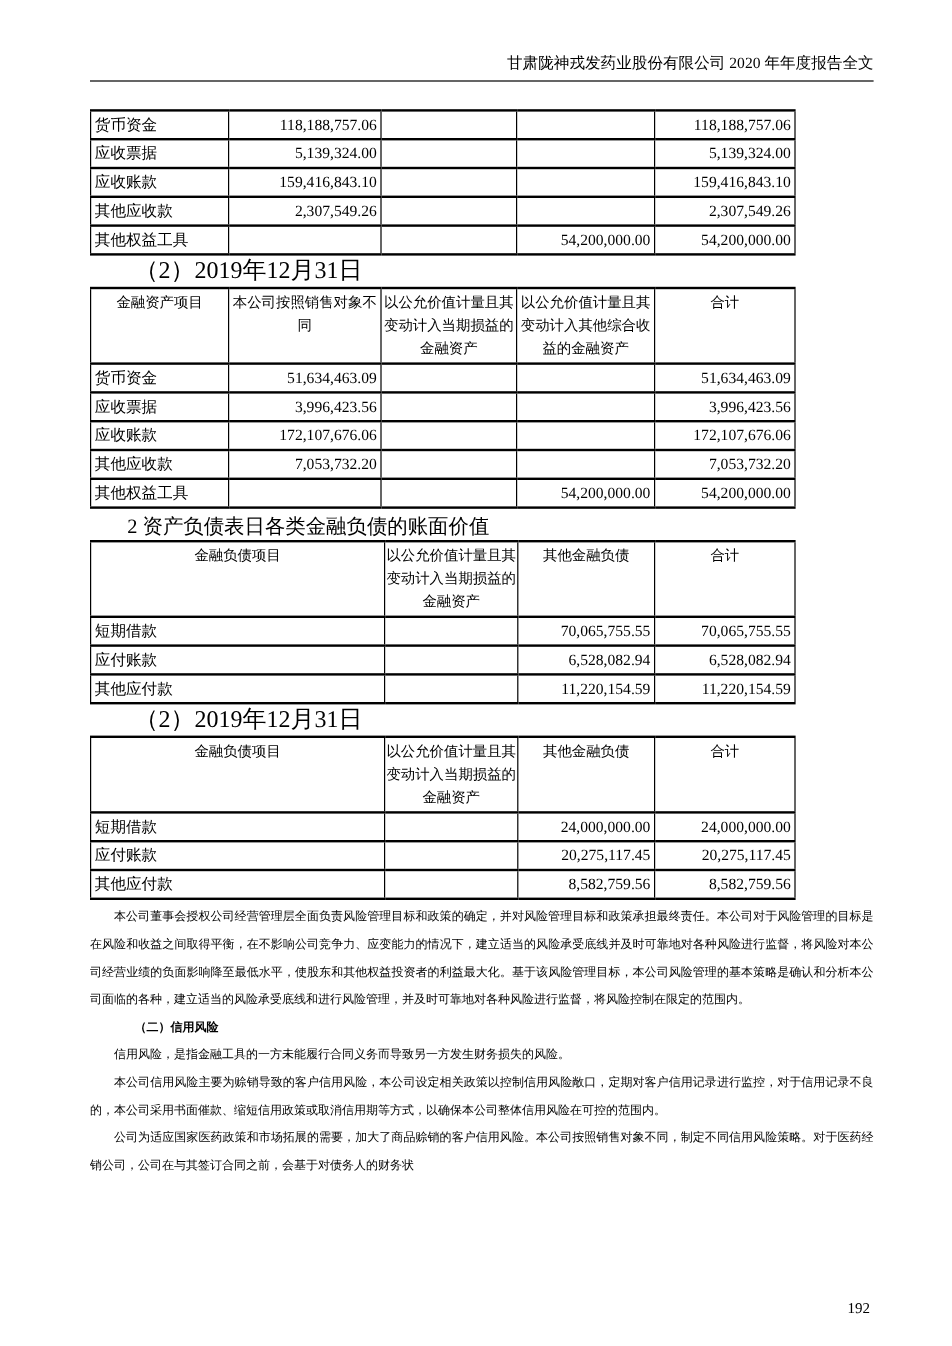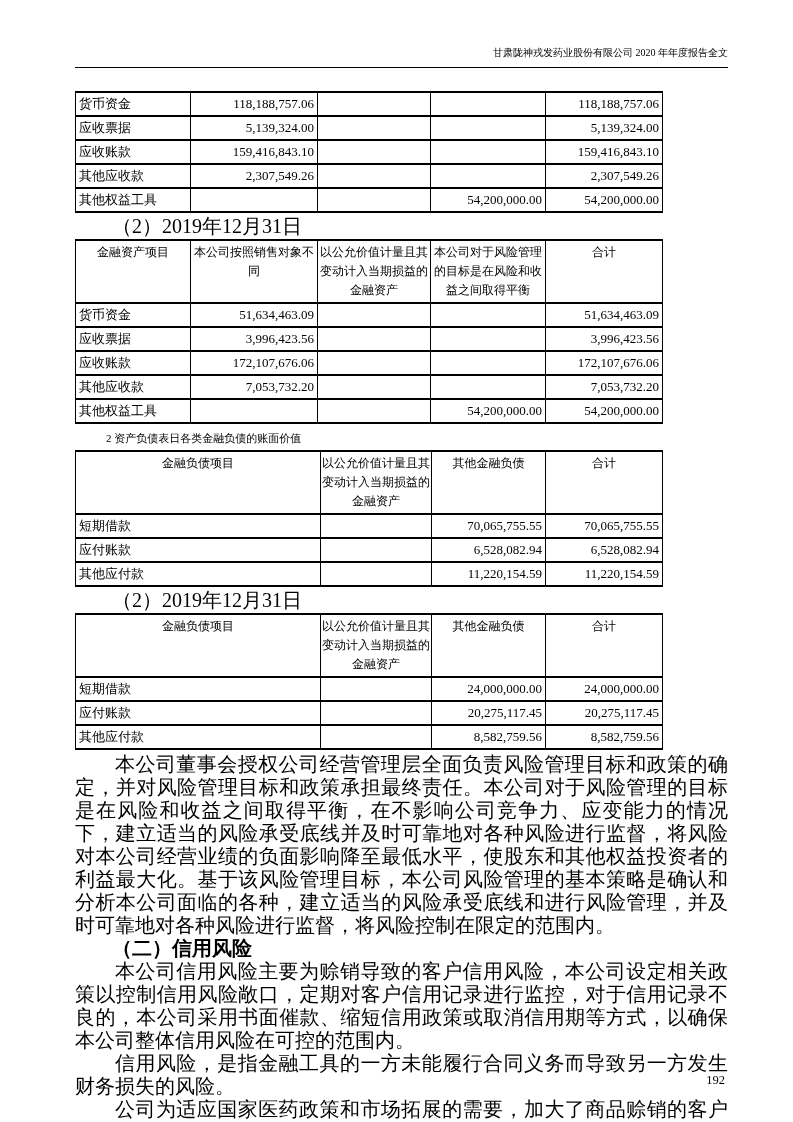--- a/index.html
+++ b/index.html
@@ -8,21 +8,21 @@
     width:793px; height:1122px;
     box-sizing:border-box;
     padding:45px 65px 0 75px;
     background:#ffffff;
     color:#000;
     font-family:"Liberation Serif","DejaVu Serif",serif;
     overflow:hidden;
   }
   .hdr {
     text-align:right;
-    font-size:10px;
+    font-size:13px;
     line-height:16px;
     padding-bottom:6px;
     border-bottom:1.5px solid #000;
   }
   table.fin {
     border-collapse:collapse;
     width:587px;
     table-layout:fixed;
   }
   table.fin td, table.fin th {
@@ -46,37 +46,37 @@
     vertical-align:middle;
   }
   table.fin td.num { text-align:right;margin-top:16px; }
   table.fin td.lbl { text-align:left; }
   .t1 { margin-top:23px; }
   .sub {
     font-size:20px; line-height:21px;
     margin:3px 0 2px; padding-left:37px;
   }
   .secnum {
-    font-size:11px; line-height:21px;
+    font-size:17px; line-height:21px;
     margin:4px 0 1px; padding-left:31px;
   }
   .para {
     width:653px;
-    font-size:20px; line-height:23px;
+    font-size:10px; line-height:23px;
     text-align:justify; text-indent:2em;
     margin:0;
   }
   .para.first { margin-top:3px; }
   .bold-h {
-    font-size:20px; line-height:23px;
+    font-size:10px; line-height:23px;
     font-weight:bold; padding-left:37px; margin:0;
   }
   .pageno {
     position:absolute;
-    right:68px; bottom:34px;
+    right:68px; bottom:24px;
     font-size:12.5px;
   }
 </style>
 </head>
 <body>
 
 <div class="page">
 
   <div class="hdr">
     <span>甘肃陇神戎发药业股份有限公司 2020 年年度报告全文</span>
@@ -137,21 +137,21 @@
         <col style="width:127px">
         <col style="width:113px">
         <col style="width:115px">
         <col style="width:117px">
       </colgroup>
     <thead>
       <tr>
         <th>金融资产项目</th>
         <th>本公司按照销售对象不同</th>
         <th>以公允价值计量且其变动计入当期损益的金融资产</th>
-        <th>本公司对于风险管理的目标是在风险和收益之间取得平衡</th>
+        <th>以公允价值计量且其变动计入其他综合收益的金融资产</th>
         <th>合计</th>
       </tr>
     </thead>
     <tbody>
       <tr>
         <td class="lbl">货币资金</td>
         <td class="num">51,634,463.09</td>
         <td class="num"></td>
         <td class="num"></td>
         <td class="num">51,634,463.09</td>
@@ -260,19 +260,19 @@
         <td class="lbl">其他应付款</td>
         <td class="num"></td>
         <td class="num">8,582,759.56</td>
         <td class="num">8,582,759.56</td>
       </tr>
     </tbody>
   </table>
 
   <p class="para first">本公司董事会授权公司经营管理层全面负责风险管理目标和政策的确定，并对风险管理目标和政策承担最终责任。本公司对于风险管理的目标是在风险和收益之间取得平衡，在不影响公司竞争力、应变能力的情况下，建立适当的风险承受底线并及时可靠地对各种风险进行监督，将风险对本公司经营业绩的负面影响降至最低水平，使股东和其他权益投资者的利益最大化。基于该风险管理目标，本公司风险管理的基本策略是确认和分析本公司面临的各种，建立适当的风险承受底线和进行风险管理，并及时可靠地对各种风险进行监督，将风险控制在限定的范围内。</p>
   <p class="bold-h">（二）信用风险</p>
+  <p class="para">信用风险，是指金融工具的一方未能履行合同义务而导致另一方发生财务损失的风险。</p>
   <p class="para">本公司信用风险主要为赊销导致的客户信用风险，本公司设定相关政策以控制信用风险敞口，定期对客户信用记录进行监控，对于信用记录不良的，本公司采用书面催款、缩短信用政策或取消信用期等方式，以确保本公司整体信用风险在可控的范围内。</p>
-  <p class="para">信用风险，是指金融工具的一方未能履行合同义务而导致另一方发生财务损失的风险。</p>
   <p class="para">公司为适应国家医药政策和市场拓展的需要，加大了商品赊销的客户信用风险。本公司按照销售对象不同，制定不同信用风险策略。对于医药经销公司，公司在与其签订合同之前，会基于对债务人的财务状</p>
 
   <div class="pageno">192</div>
 
 </div>
 
 </body></html>

